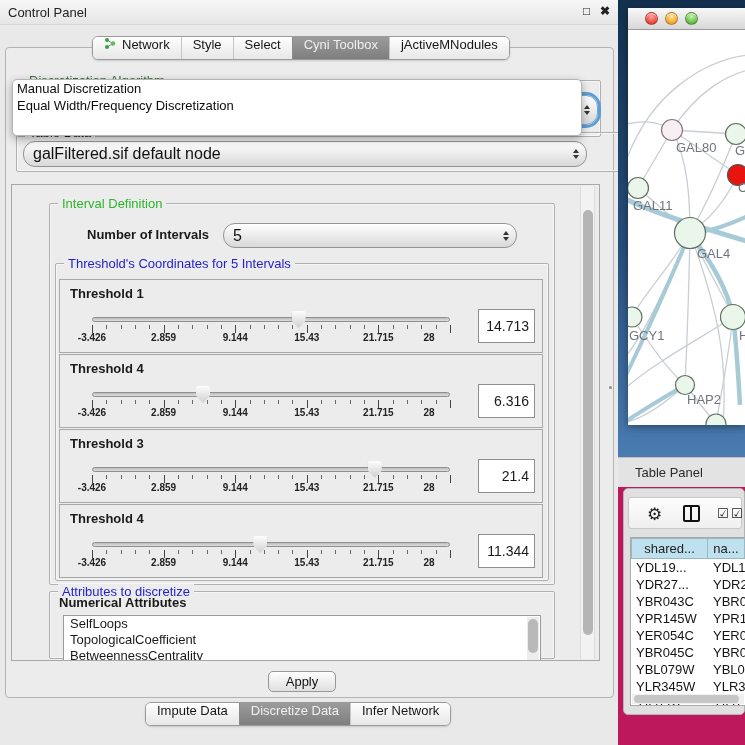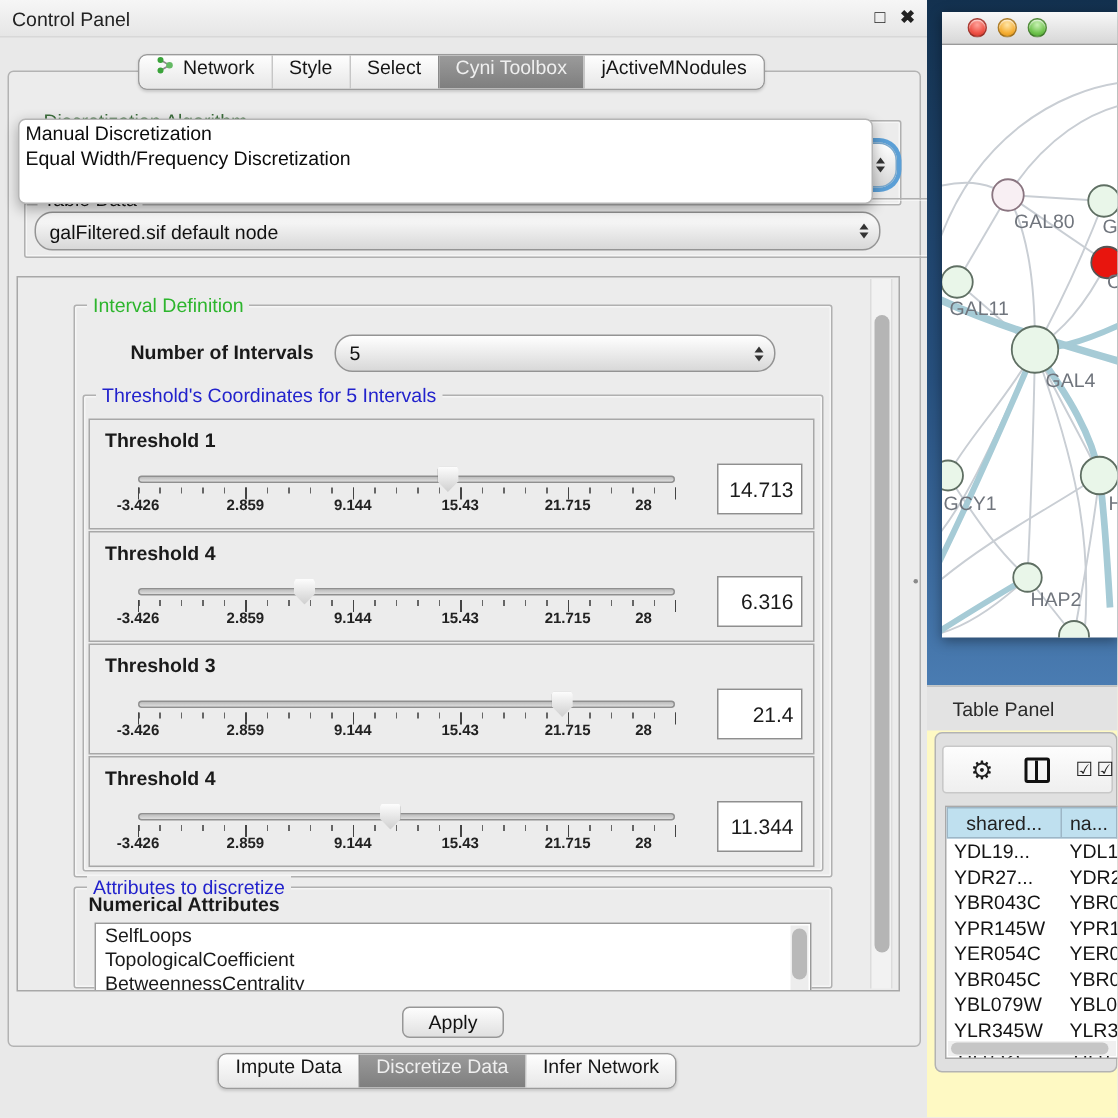--- a/index.html
+++ b/index.html
@@ -28,21 +28,21 @@
   .tab{display:flex;align-items:flex-start;gap:5px;padding:0 11px;font-size:13px;background:linear-gradient(#fefefe,#e7e7e7);border-left:1px solid #c6c6c6;color:#161616;white-space:nowrap}
   .tab:first-child{border-left:none}
   .tab.selected{background:linear-gradient(#9b9b9b,#7e7e7e);color:#efefef;border-left-color:#8a8a8a}
 
   .grp{position:absolute;border:1px solid #b0b0b0;border-radius:2px;box-shadow:inset 0 0 0 1px rgba(255,255,255,.55)}
   .grp-title{position:absolute;top:-8px;left:8px;background:#ececec;padding:0 4px;font-size:13px;white-space:nowrap}
   .grp-title.green{color:var(--green-title)}
   .grp-title.blue{color:var(--blue-title)}
   .grp-title.dkgreen{color:#3c6e3c}
 
-  .combo{position:absolute;background:linear-gradient(#ffffff,#d8d8d8);border:1px solid #949494;border-radius:12px;display:flex;align-items:center;padding:0 9px;font-size:13px;color:#111}
+  .combo{position:absolute;background:linear-gradient(#ffffff,#d8d8d8);border:1px solid #949494;border-radius:12px;display:flex;align-items:center;padding:0 9px;font-size:16px;color:#111}
   .combo.focused{box-shadow:0 0 0 3px var(--accent-focus);border-color:#7aa8cc}
   .stepper{position:absolute;right:7px;top:50%;transform:translateY(-50%);display:flex;flex-direction:column;gap:2px}
   .arr-up{width:0;height:0;border-left:3.5px solid transparent;border-right:3.5px solid transparent;border-bottom:4.5px solid #333}
   .arr-dn{width:0;height:0;border-left:3.5px solid transparent;border-right:3.5px solid transparent;border-top:4.5px solid #333}
 
   
   .popup{position:absolute;left:12px;top:79px;width:570px;height:57px;background:#fff;border:1px solid #b5b5b5;border-radius:5px;box-shadow:0 3px 9px rgba(0,0,0,.32);z-index:60;overflow:hidden}
   .popup-prompt{height:17px;line-height:18px;text-align:center;color:#b9b9b9}
   .popup-opt{height:17px;line-height:17px;padding:0 4px;color:#0c0c0c}
   .popup-opt.bold{font-weight:normal}
@@ -65,21 +65,21 @@
 
   .attrs-header{position:absolute;left:47px;top:410px;font-weight:bold}
   .attr-list{position:absolute;left:51px;top:430px;width:478px;height:48px;background:#fff;border:1px solid #9a9a9a;overflow:hidden}
   .attr-item{height:16px;line-height:16px;padding-left:6px;font-size:13px}
   .list-sb{position:absolute;right:1px;top:1px;width:12px;height:44px;background:#ededed}
   .list-sb-thumb{position:absolute;left:1px;top:2px;width:10px;height:34px;background:#b9b9b9;border-radius:5px}
 
   .apply-btn{position:absolute;left:268px;top:671px;width:68px;height:21px;background:linear-gradient(#fdfdfd,#e0e0e0);border:1px solid #979797;border-radius:5px;text-align:center;line-height:19px;font-size:13px;color:#111}
 
   
-  .right-pane{position:absolute;left:618px;top:0;width:127px;height:745px;background:#fef9c3}
+  .right-pane{position:absolute;left:618px;top:0;width:127px;height:745px;background:#be185d}
   .desktop{position:absolute;left:0;top:0;width:127px;height:457px;background:linear-gradient(180deg,#13314f 0%,#27507e 55%,#4a7cb2 100%)}
   .net-window{position:absolute;left:10px;top:8px;width:117px;height:417px;background:#fff;box-shadow:0 2px 8px rgba(0,0,0,.4)}
   .net-titlebar{position:absolute;left:0;top:0;width:117px;height:22px;background:linear-gradient(#f8f8f8,#d7d7d7);border-bottom:1px solid #9a9a9a;display:flex;align-items:center;gap:7px;padding-left:17px}
   .light{width:13px;height:13px;border-radius:50%;border:1px solid rgba(0,0,0,.28);box-shadow:inset 0 1px 1px rgba(255,255,255,.7)}
   .light.red{background:radial-gradient(circle at 50% 32%,#ffa49c,#ee4f43 62%,#c03327)}
   .light.yellow{background:radial-gradient(circle at 50% 32%,#ffe6a8,#f5ad31 62%,#cf8d1b)}
   .light.green{background:radial-gradient(circle at 50% 32%,#c9f2b4,#6cc24a 62%,#48962e)}
   .net-canvas{position:absolute;left:0;top:22px;width:117px;height:395px}
   .e-gray{stroke:var(--edge-gray);stroke-width:1.3;fill:none}
   .e-teal{stroke:var(--edge-teal);fill:none}

